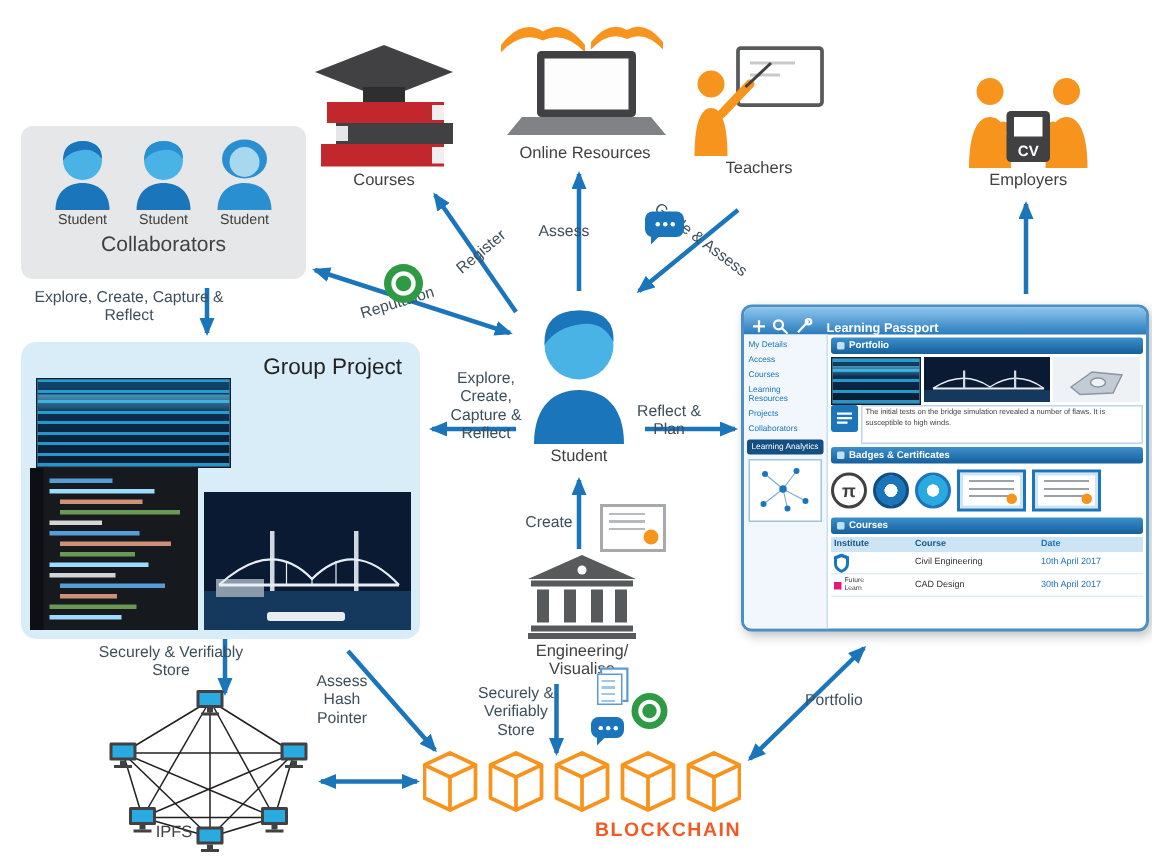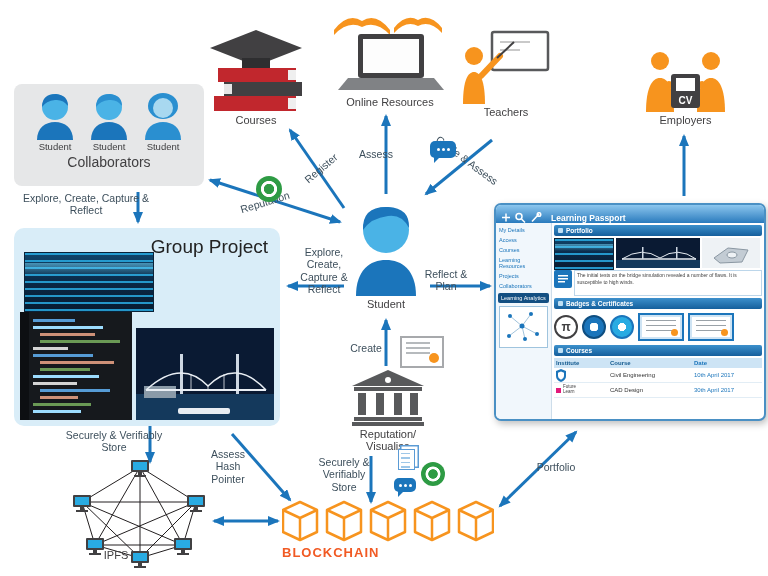--- a/index.html
+++ b/index.html
@@ -16,21 +16,21 @@
   .collab-box{position:absolute;left:14px;top:84px;width:190px;height:102px;background:var(--box-gray);
     border-radius:8px;z-index:2;display:flex;flex-direction:column;align-items:center;padding-top:6px;box-sizing:border-box;}
   .collab-row{display:flex;gap:10px;}
   .collab-person{display:flex;flex-direction:column;align-items:center;}
   .collab-person .nm{font-size:9.5px;color:var(--text-dark);margin-top:1px;}
   .collab-title{font-size:14px;color:var(--text-dark);margin-top:2px;font-weight:500;}
 
   
   .gp-box{position:absolute;left:14px;top:228px;width:266px;height:198px;background:var(--box-blue);
     border-radius:10px;z-index:2;}
-  .gp-title{position:absolute;right:12px;top:8px;font-size:19px;color:#222;font-weight:500;}
+  .gp-title{position:absolute;right:12px;top:8px;font-size:15px;color:#222;font-weight:500;}
   .spectro{background:linear-gradient(180deg,#10456b 0%,#0a2744 55%,#081c30 100%);position:relative;overflow:hidden;border:1px solid #0a2238;}
   .spectro::before{content:"";position:absolute;inset:0;
     background:repeating-linear-gradient(180deg,rgba(41,171,226,.85) 0 2px,rgba(41,171,226,0) 2px 7px);}
   .spectro::after{content:"";position:absolute;left:0;right:0;top:18%;height:22%;
     background:linear-gradient(180deg,rgba(120,220,255,.55),rgba(120,220,255,0));}
 
   
   .passport{position:absolute;left:494px;top:203px;width:272px;height:218px;background:#fff;
     border:2px solid #4a90c4;border-radius:7px;z-index:3;box-sizing:border-box;box-shadow:2px 3px 7px rgba(0,0,0,.25);overflow:hidden;}
   .pp-titlebar{height:18px;background:linear-gradient(180deg,#8cc6ee,var(--win-blue));display:flex;align-items:flex-end;
@@ -79,21 +79,21 @@
   .bubble::after{content:"";position:absolute;left:4px;bottom:-5px;border:5px solid transparent;border-top-color:var(--arrow);border-left-color:var(--arrow);}
   .bubble b{width:3px;height:3px;border-radius:50%;background:#fff;}
   .docs{position:absolute;z-index:2;width:15px;height:19px;background:#fff;border:1.5px solid #5b9bd5;
     box-shadow:3px -3px 0 -0.5px #fff,3px -3px 0 1px #5b9bd5;
     background-image:repeating-linear-gradient(180deg,#9ec7e8 0 1.5px,transparent 1.5px 4.5px);
     background-size:9px 100%;background-position:2px 3px;background-repeat:no-repeat;}
   .cert-award{position:absolute;z-index:2;width:44px;height:32px;background:#fff;border:2px solid #a7a9ac;box-sizing:border-box;}
   .cert-award::before{content:"";position:absolute;left:4px;right:12px;top:4px;height:14px;
     background:repeating-linear-gradient(180deg,#b6babd 0 1.5px,transparent 1.5px 5px);}
   .cert-award::after{content:"";position:absolute;right:3px;bottom:3px;width:10px;height:10px;border-radius:50%;background:var(--orange);}
-  .blockchain-label{position:absolute;left:282px;top:545px;width:212px;text-align:left;
+  .blockchain-label{position:absolute;left:282px;top:545px;width:212px;text-align:right;
     font-size:13px;font-weight:bold;color:var(--blockchain);letter-spacing:1px;z-index:2;}
 </style>
 </head>
 <body>
 
 <div id="canvas">
 
   <svg id="arrows" width="768" height="576">
     <defs>
       <marker id="ah" orient="auto-start-reverse" markerUnits="userSpaceOnUse" markerWidth="14" markerHeight="12" refX="10" refY="5">
@@ -251,21 +251,21 @@
       <circle cx="36" cy="10" r="3" fill="#fff"></circle>
       <rect x="2" y="17" width="68" height="4" fill="#58595b"></rect>
       <rect x="6" y="23" width="8" height="22" fill="#58595b"></rect>
       <rect x="24" y="23" width="8" height="22" fill="#58595b"></rect>
       <rect x="42" y="23" width="8" height="22" fill="#58595b"></rect>
       <rect x="58" y="23" width="8" height="22" fill="#58595b"></rect>
       <rect x="2" y="47" width="68" height="4" fill="#58595b"></rect>
       <rect x="0" y="52" width="72" height="4" fill="#58595b"></rect>
     </svg>
     <div class="node-label">
-      <div>Reputation/</div>
+      <div>Engineering/</div>
       <div>Visualise</div>
     </div>
   </div>
 
   <svg class="abs" style="left:66px;top:456px;z-index:2" width="148" height="112">
     <g stroke="#231f20" stroke-width="1">
       <line x1="74" y1="11" x2="16" y2="46"></line>
         <line x1="74" y1="11" x2="130" y2="46"></line>
       <line x1="74" y1="11" x2="29" y2="89"></line>
         <line x1="74" y1="11" x2="117" y2="89"></line>

